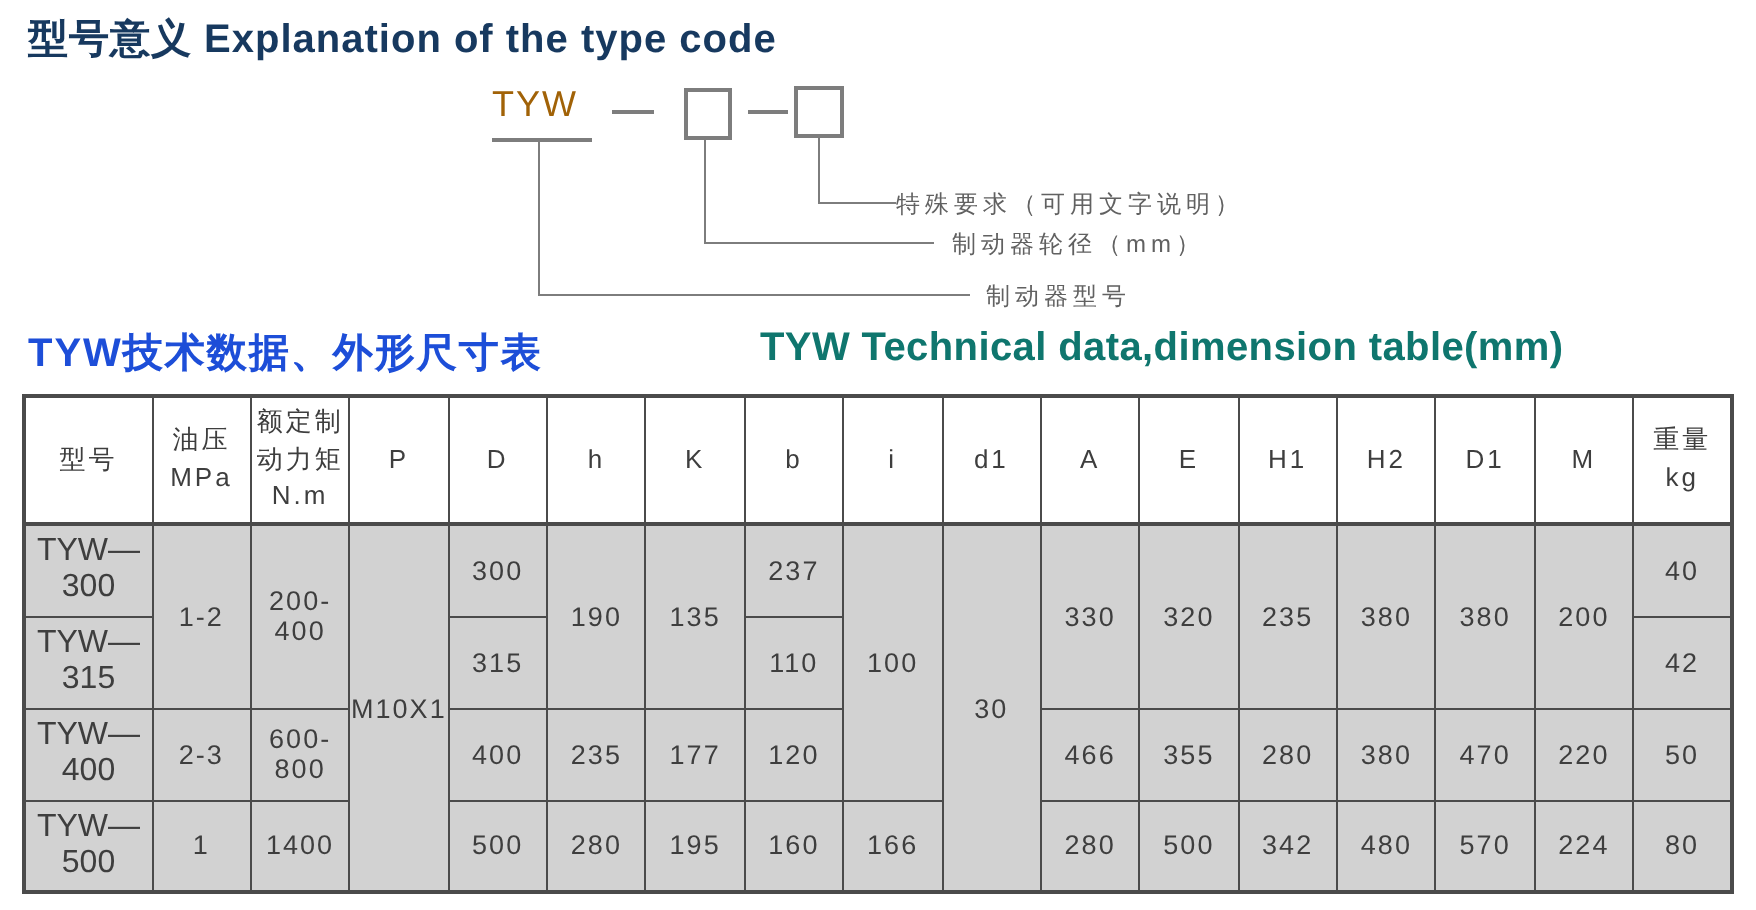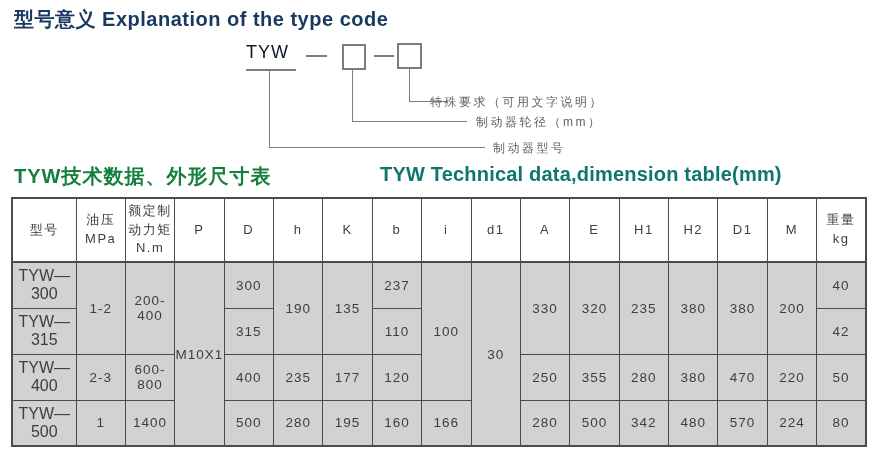--- a/index.html
+++ b/index.html
@@ -15,32 +15,32 @@
 
   
   .main-title {
     left: 14px; top: 6px;
     font-size: 20px; font-weight: bold;
     color: #17395f; letter-spacing: 0.5px;
   }
   .table-title-zh {
     left: 14px; top: 163px;
     font-size: 20px; font-weight: bold;
-    color: #15803d; letter-spacing: 1px;
+    color: #1d4ed8; letter-spacing: 1px;
   }
   .table-title-en {
     left: 380px; top: 163px;
     font-size: 20px; font-weight: bold;
     color: #0f766e; letter-spacing: 0.2px;
   }
 
   
   .tyw-text {
     left: 246px; top: 42px;
-    font-size: 18px; color: #0f172a; letter-spacing: 1px; text-align: right;
+    font-size: 18px; color: #a16207; letter-spacing: 1px; text-align: right;
   }
   .dline { background: #7d7d7d; }
   .code-box {
     border: 2px solid #7d7d7d; background: #ffffff;
   }
   .diag-label {
     font-size: 12px; color: #616161; letter-spacing: 2.5px;
     white-space: nowrap;
   }
 
@@ -86,21 +86,21 @@
 <div>
   <div class="abs tyw-text">TYW</div>
   <div class="abs dline" style="left:246px; top:69px; width:50px; height:2px;"></div>
   <div class="abs dline" style="left:306px; top:55px; width:21px; height:2px;"></div>
   <div class="abs code-box" style="left:342px; top:44px; width:24px; height:26px;"></div>
   <div class="abs dline" style="left:374px; top:55px; width:20px; height:2px;"></div>
   <div class="abs code-box" style="left:397px; top:43px; width:25px; height:26px;"></div>
 
   <div class="abs dline" style="left:409px; top:69px; width:1px; height:33px;"></div>
   <div class="abs dline" style="left:409px; top:101px; width:39px; height:1px;"></div>
-  <div class="abs diag-label" style="left:430px; top:94px;">特殊要求（可用文字说明）</div>
+  <div class="abs diag-label" style="left:448px; top:94px;">特殊要求（可用文字说明）</div>
 
   <div class="abs dline" style="left:352px; top:70px; width:1px; height:52px;"></div>
   <div class="abs dline" style="left:352px; top:121px; width:115px; height:1px;"></div>
   <div class="abs diag-label" style="left:476px; top:114px;">制动器轮径（mm）</div>
 
   <div class="abs dline" style="left:269px; top:71px; width:1px; height:77px;"></div>
   <div class="abs dline" style="left:269px; top:147px; width:216px; height:1px;"></div>
   <div class="abs diag-label" style="left:493px; top:140px;">制动器型号</div>
 </div>
 
@@ -180,21 +180,21 @@
         <td>42</td>
       </tr>
       <tr>
         <td class="model-cell">TYW—400</td>
         <td>2-3</td>
         <td>600-800</td>
         <td>400</td>
         <td>235</td>
         <td>177</td>
         <td>120</td>
-        <td>250</td>
+        <td>466</td>
         <td>355</td>
         <td>280</td>
         <td>380</td>
         <td>470</td>
         <td>220</td>
         <td>50</td>
       </tr>
       <tr>
         <td class="model-cell">TYW—500</td>
         <td>1</td>

